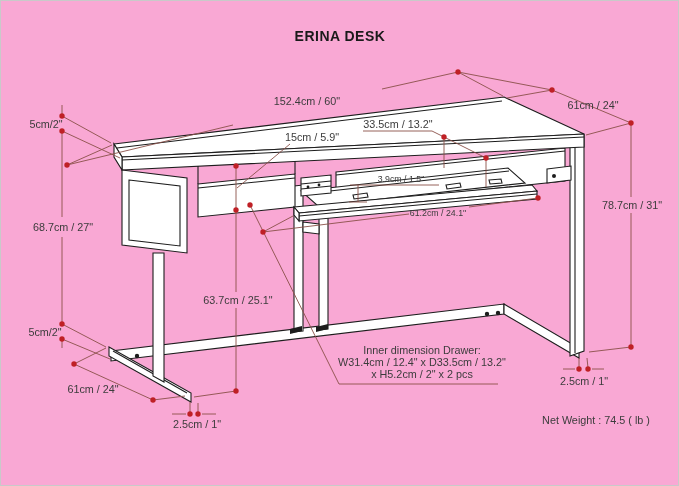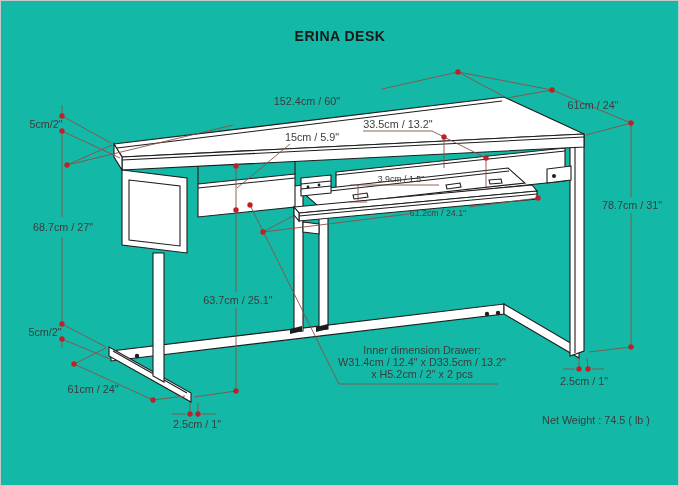--- a/index.html
+++ b/index.html
@@ -1,17 +1,17 @@
 <!DOCTYPE html>
 <html><head>
 <meta charset="utf-8">
 <style>
   html,body{margin:0;padding:0;background:#e8e8e8;}
   .page{
-    position:relative;width:679px;height:486px;background:#14b8a6;
+    position:relative;width:679px;height:486px;background:#f9a8d4;
     border:1px solid #c9c9c9;box-sizing:border-box;overflow:hidden;
     font-family:"Liberation Sans", sans-serif;
   }
   svg{display:block;}
   svg text{
     font-family:"Liberation Sans", sans-serif;
     fill:#3c3c3c;
   }
   .title{font-size:14px;font-weight:bold;fill:#1a1a1a;letter-spacing:.5px;}
   .dim{font-size:10.8px;}

